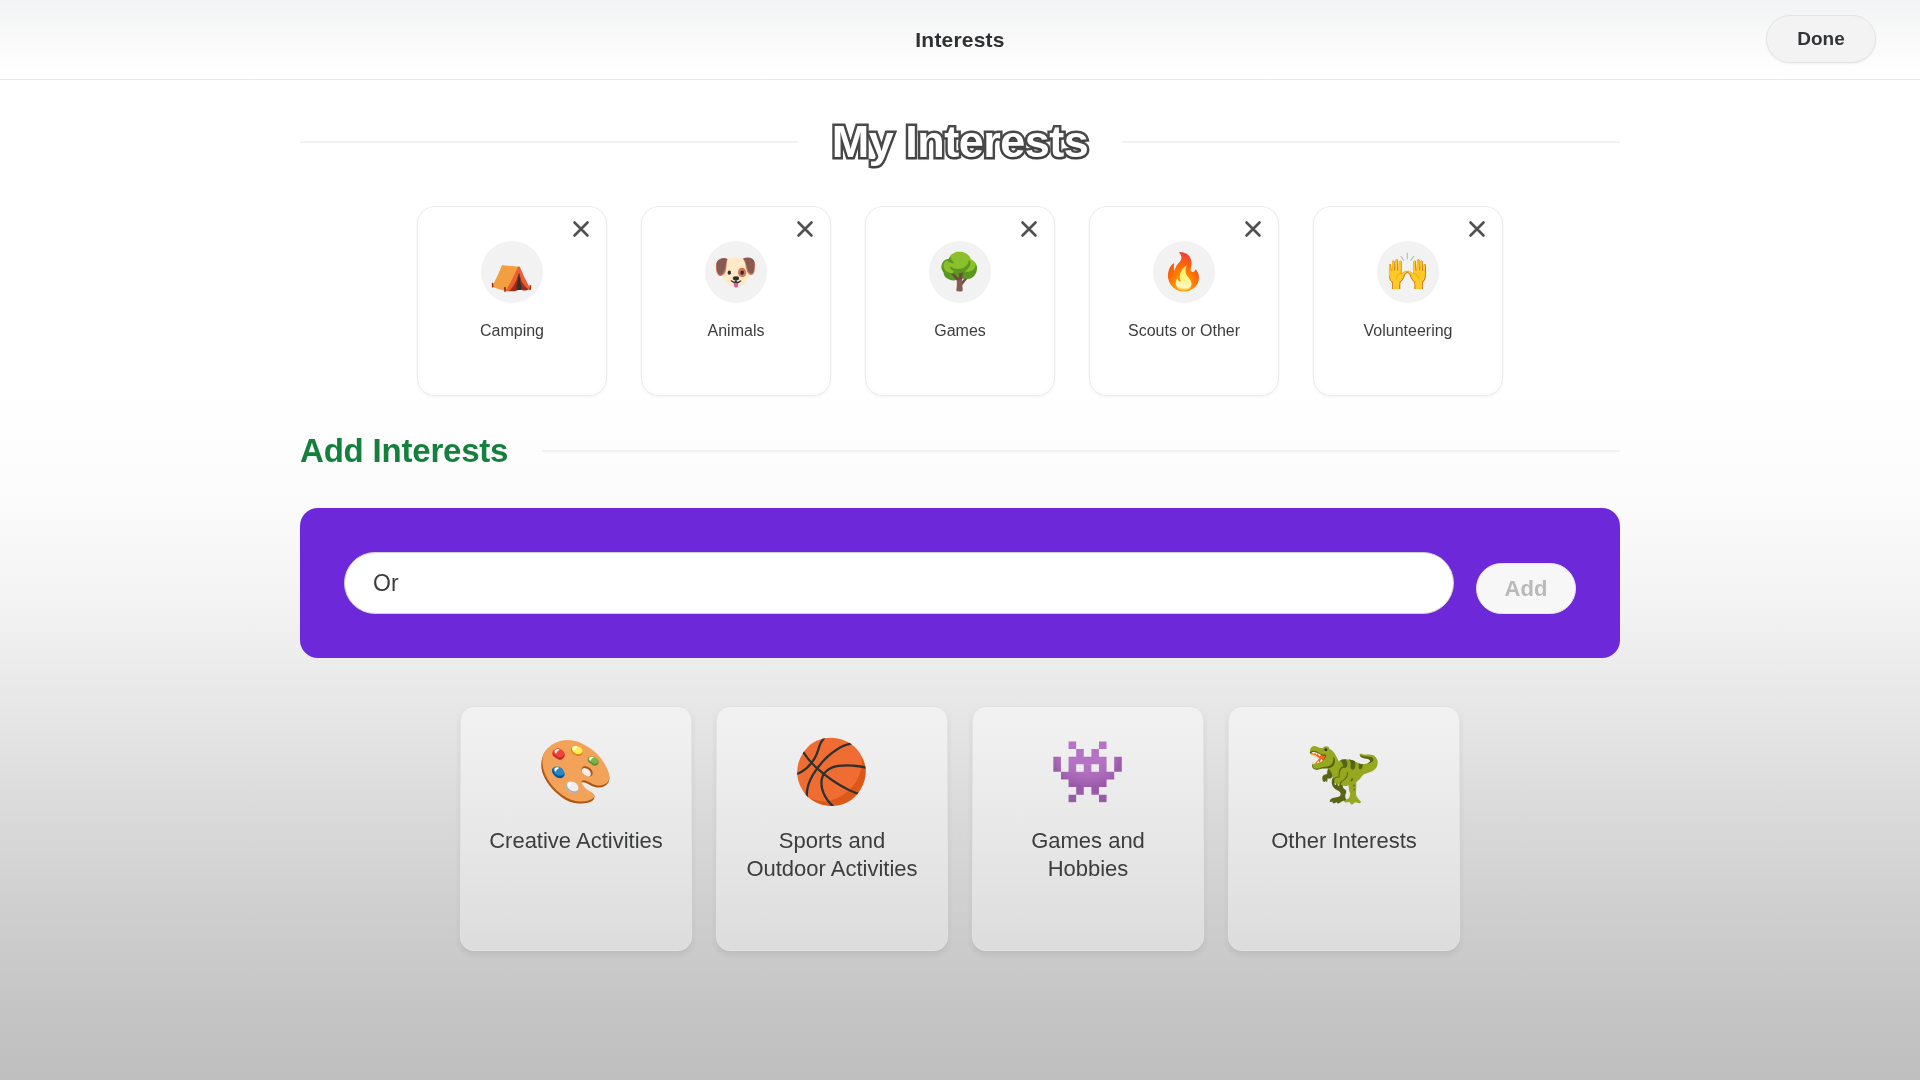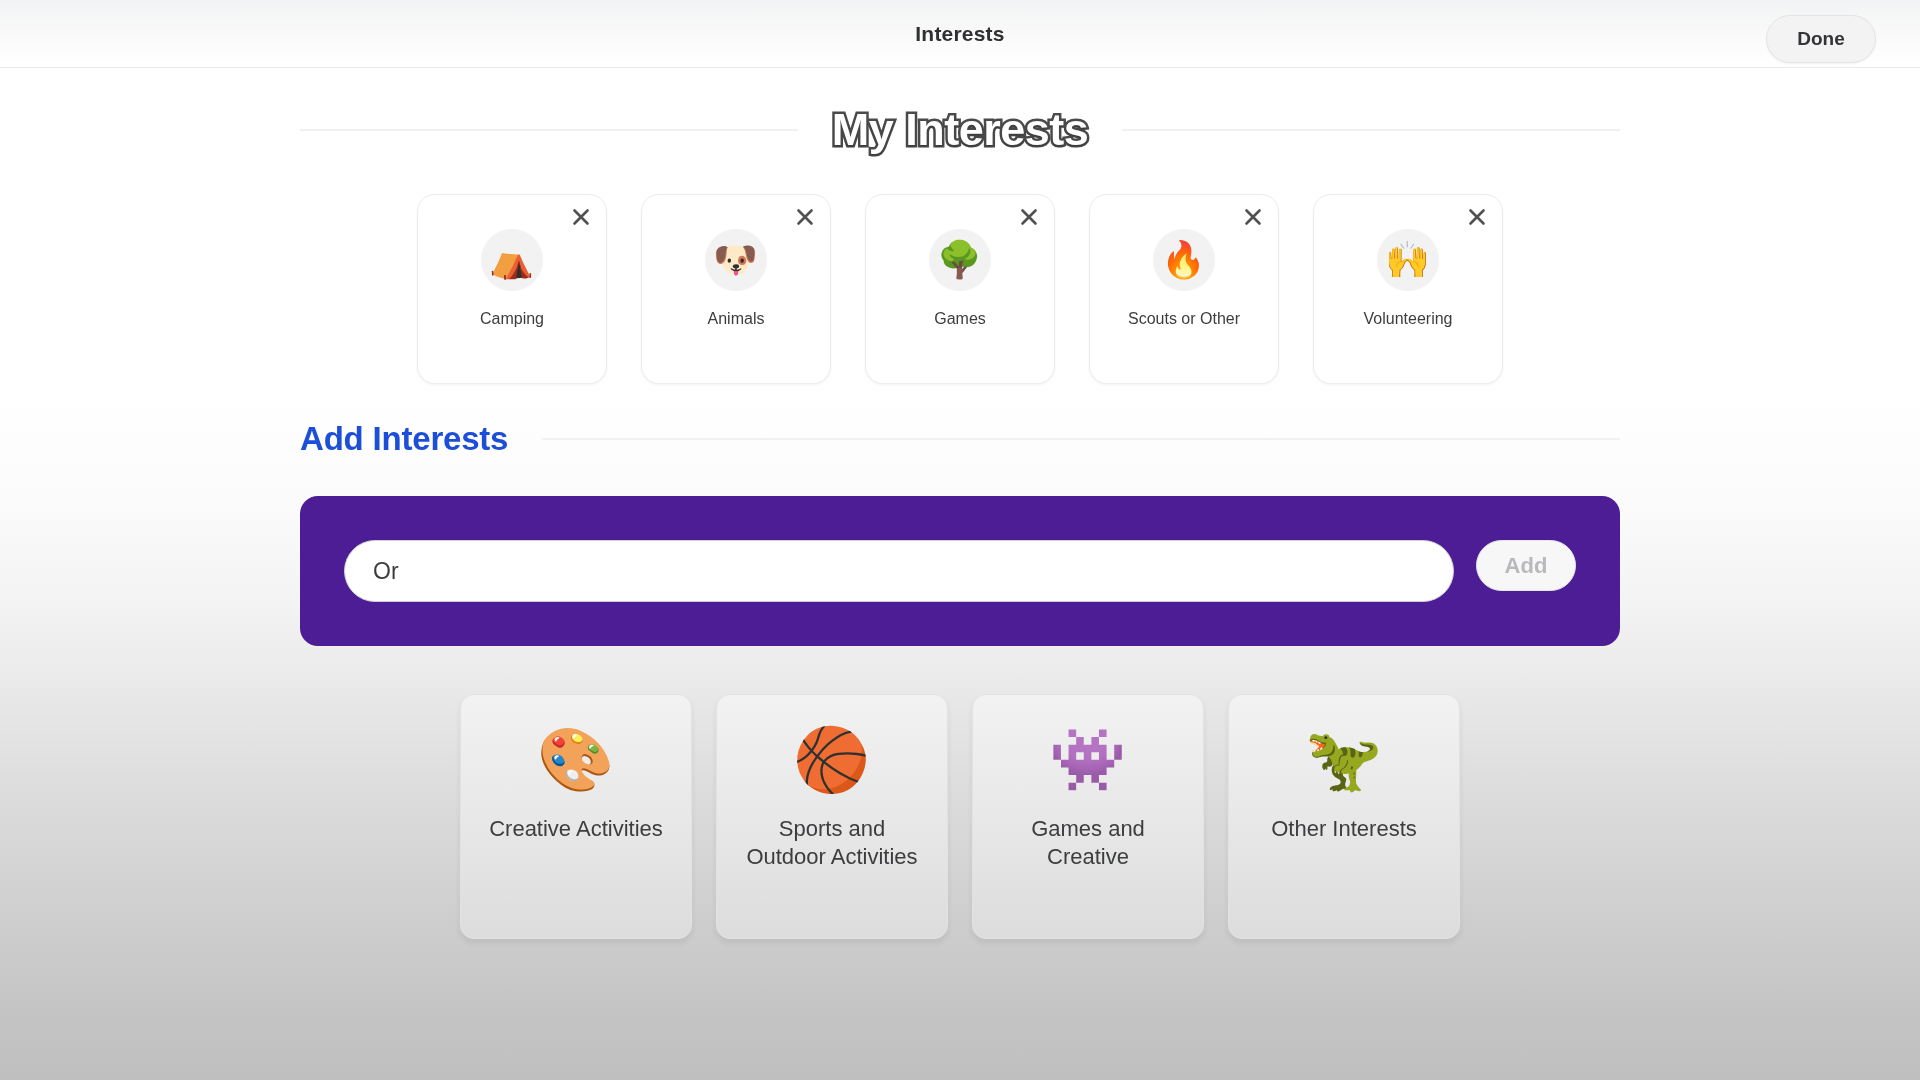--- a/index.html
+++ b/index.html
@@ -10,21 +10,21 @@
         #ffffff 0%, #ffffff 36%, #fcfcfc 45%,
         #f3f3f3 56%, #e6e6e6 66%, #d9d9d9 76%,
         #cdcdcd 86%, #c4c4c4 94%, #bfbfbf 100%);
     color:#3a3a3a;
     -webkit-font-smoothing:antialiased;
   }
 
   
   .topbar {
     position:relative;
-    height:68px;
+    height:80px;
     background: linear-gradient(to bottom,#f2f3f4 0%, #fafafa 55%, #ffffff 100%);
     border-bottom:1px solid #eaeaec;
     display:flex; align-items:center; justify-content:center;
   }
   .topbar-title {
     font-size:21px; font-weight:600; letter-spacing:.2px; color:#2f3032;
   }
   .done-btn {
     position:absolute; right:44px; top:15px;
     height:48px; min-width:110px; padding:0 26px;
@@ -56,21 +56,21 @@
     color:#ffffff;
     margin:0 22px;
     padding:0 4px;
     -webkit-text-stroke:5px #4a4a4a;
     paint-order: stroke fill;
     text-shadow:0 2px 2px rgba(0,0,0,.18);
     white-space:nowrap;
   }
 
   .add-interests-title {
-    font-size:33px; font-weight:800; color:#1d4ed8;
+    font-size:33px; font-weight:800; color:#15803d;
     letter-spacing:-0.2px; margin-right:26px; white-space:nowrap;
   }
 
   
   .interest-row {
     display:flex; justify-content:center; gap:34px;
     margin-top:38px;
   }
   .interest-card {
     position:relative;
@@ -99,24 +99,24 @@
   }
   .interest-label {
     margin-top:18px;
     font-size:16px; color:#3c3d3f; text-align:center;
     line-height:1.2; padding:0 8px;
   }
 
   
   .add-panel {
     margin-top:38px;
-    background:#4c1d95;
+    background:#6d28d9;
     border-radius:18px;
     padding:44px 44px;
-    display:flex; align-items:flex-start; gap:22px;
+    display:flex; align-items:flex-end; gap:22px;
   }
   .text-input {
     flex:1 1 auto; height:62px;
     background:#ffffff;
     border:1px solid #cfcfd1;
     border-radius:34px;
     padding:0 28px;
     font-family:"Liberation Sans", sans-serif;
     font-size:23px; color:#3c3d3f;
     outline:none;
@@ -245,21 +245,21 @@
       <div class="category-label">Creative Activities</div>
     </div>
 
     <div class="category-card">
       <div class="category-emoji">🏀</div>
       <div class="category-label">Sports and Outdoor Activities</div>
     </div>
 
     <div class="category-card">
       <div class="category-emoji">👾</div>
-      <div class="category-label">Games and Creative</div>
+      <div class="category-label">Games and Hobbies</div>
     </div>
 
     <div class="category-card">
       <div class="category-emoji">🦖</div>
       <div class="category-label">Other Interests</div>
     </div>
 
   </div>
 
 </div>

